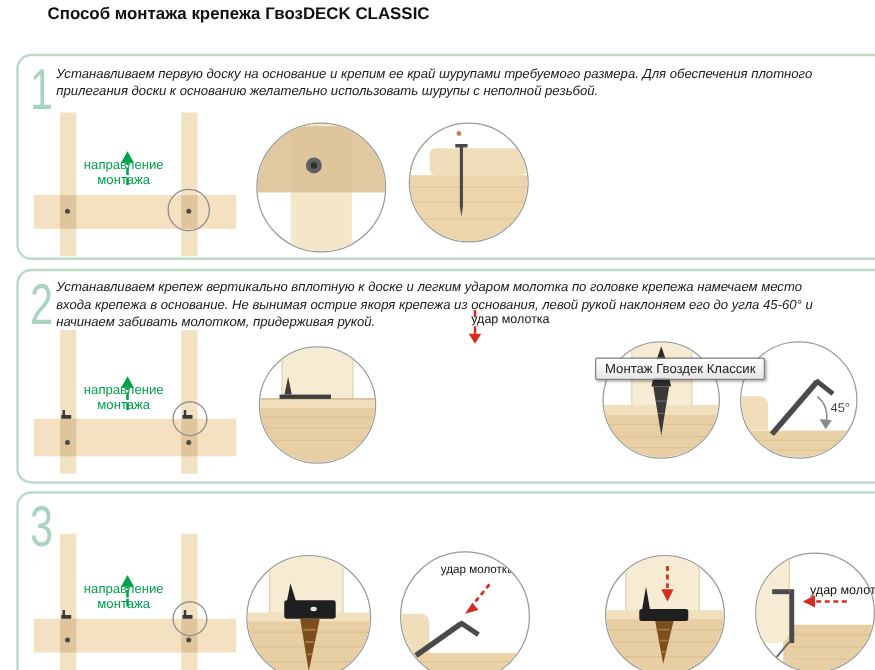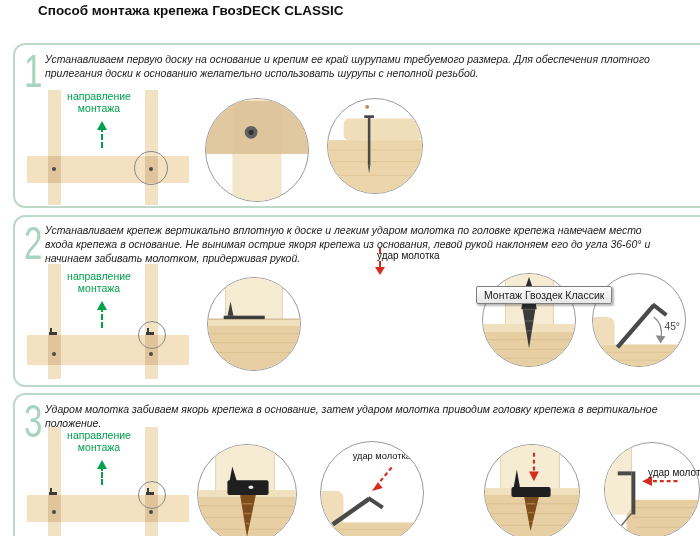--- a/index.html
+++ b/index.html
@@ -23,21 +23,21 @@
   }
   .diagram{position:absolute;}
   .joist{position:absolute;top:0;width:13px;background:#f0e2c2;}
   .board{position:absolute;left:0;width:162px;background:#f3e1c2;}
   .overlap{position:absolute;width:13px;background:#e0c59c;}
   .dot{position:absolute;width:4px;height:4px;border-radius:50%;background:#4a4a4a;}
   .mark{position:absolute;width:8px;height:3px;background:#3a3a3a;}
   .mark::before{content:"";position:absolute;left:1px;top:-4px;width:2px;height:4px;background:#3a3a3a;}
   .hl{position:absolute;border:1px solid #888;border-radius:50%;}
   .greenlabel{
-    position:absolute;color:#00a14b;font-size:10.5px;line-height:1.18;text-align:center;
+    position:absolute;color:#00a14b;font-size:10.5px;line-height:1.18;text-align:center;margin-top:36px;
   }
   .dirarrow{position:absolute;width:0;border-left:2px dashed #00a14b;}
   .dirarrow::before{
     content:"";position:absolute;left:-6px;top:-10px;width:0;height:0;
     border:5px solid transparent;border-bottom:9px solid #00a14b;
   }
   .circ{
     position:absolute;box-sizing:border-box;border:1px solid #9a9a9a;border-radius:50%;
     overflow:hidden;background:#fff;
   }
@@ -96,21 +96,21 @@
       <line x1="42" y1="18" x2="42" y2="68" stroke="#4a4a4a" stroke-width="2.6"></line>
       <polygon points="40.8,68 43.2,68 42,76" fill="#4a4a4a"></polygon>
       <line x1="37" y1="18" x2="47" y2="18" stroke="#4a4a4a" stroke-width="3"></line>
       <circle cx="40" cy="8" r="2" fill="#c8824e"></circle>
     </svg>
   </div>
 </div>
 
 <div class="panel" style="left:13px;top:215px;width:700px;height:172px;">
   <div class="stepnum" style="left:9px;top:3px;">2</div>
-  <div class="steptext" style="left:30px;top:7px;width:626px;">Устанавливаем крепеж вертикально вплотную к доске и легким ударом молотка по головке крепежа намечаем место входа крепежа в основание. Не вынимая острие якоря крепежа из основания, левой рукой наклоняем его до угла 36-60° и начинаем забивать молотком, придерживая рукой.</div>
+  <div class="steptext" style="left:30px;top:7px;width:626px;">Устанавливаем крепеж вертикально вплотную к доске и легким ударом молотка по головке крепежа намечаем место входа крепежа в основание. Не вынимая острие якоря крепежа из основания, левой рукой наклоняем его до угла 45-60° и начинаем забивать молотком, придерживая рукой.</div>
 
   <div class="diagram" style="left:12px;top:47px;width:162px;height:115px;">
     <div class="joist" style="left:21px;height:115px;"></div>
     <div class="joist" style="left:118px;height:115px;"></div>
     <div class="board" style="top:71px;height:30px;"></div>
     <div class="overlap" style="left:21px;top:71px;height:30px;"></div>
     <div class="overlap" style="left:118px;top:71px;height:30px;"></div>
     <div class="mark" style="left:22px;top:68px;"></div>
     <div class="mark" style="left:119px;top:68px;"></div>
     <div class="dot" style="left:25px;top:88px;"></div>
@@ -166,21 +166,20 @@
       <line x1="61" y1="31" x2="75" y2="42" stroke="#4a4a4a" stroke-width="4"></line>
       <path d="M62 44 A 20 20 0 0 1 69 66" fill="none" stroke="#8a8a8a" stroke-width="1.2"></path>
       <polygon points="69,71 64,62.5 74,63.5" fill="#8a8a8a"></polygon>
       <text x="73" y="57" font-size="10.5" fill="#444">45°</text>
     </svg>
   </div>
 </div>
 
 <div class="panel" style="left:13px;top:393px;width:700px;height:167px;">
   <div class="stepnum" style="left:9px;top:3px;">3</div>
-  <div class="steptext" style="left:30px;top:8px;width:648px;">Ударом молотка забиваем якорь крепежа в основание, затем ударом молотка приводим головку крепежа в вертикальное положение.</div>
 
   <div class="diagram" style="left:12px;top:32px;width:162px;height:111px;">
     <div class="joist" style="left:21px;height:111px;"></div>
     <div class="joist" style="left:118px;height:111px;"></div>
     <div class="board" style="top:68px;height:27px;"></div>
     <div class="overlap" style="left:21px;top:68px;height:27px;"></div>
     <div class="overlap" style="left:118px;top:68px;height:27px;"></div>
     <div class="mark" style="left:22px;top:65px;"></div>
     <div class="mark" style="left:119px;top:65px;"></div>
     <div class="dot" style="left:25px;top:83px;"></div>

